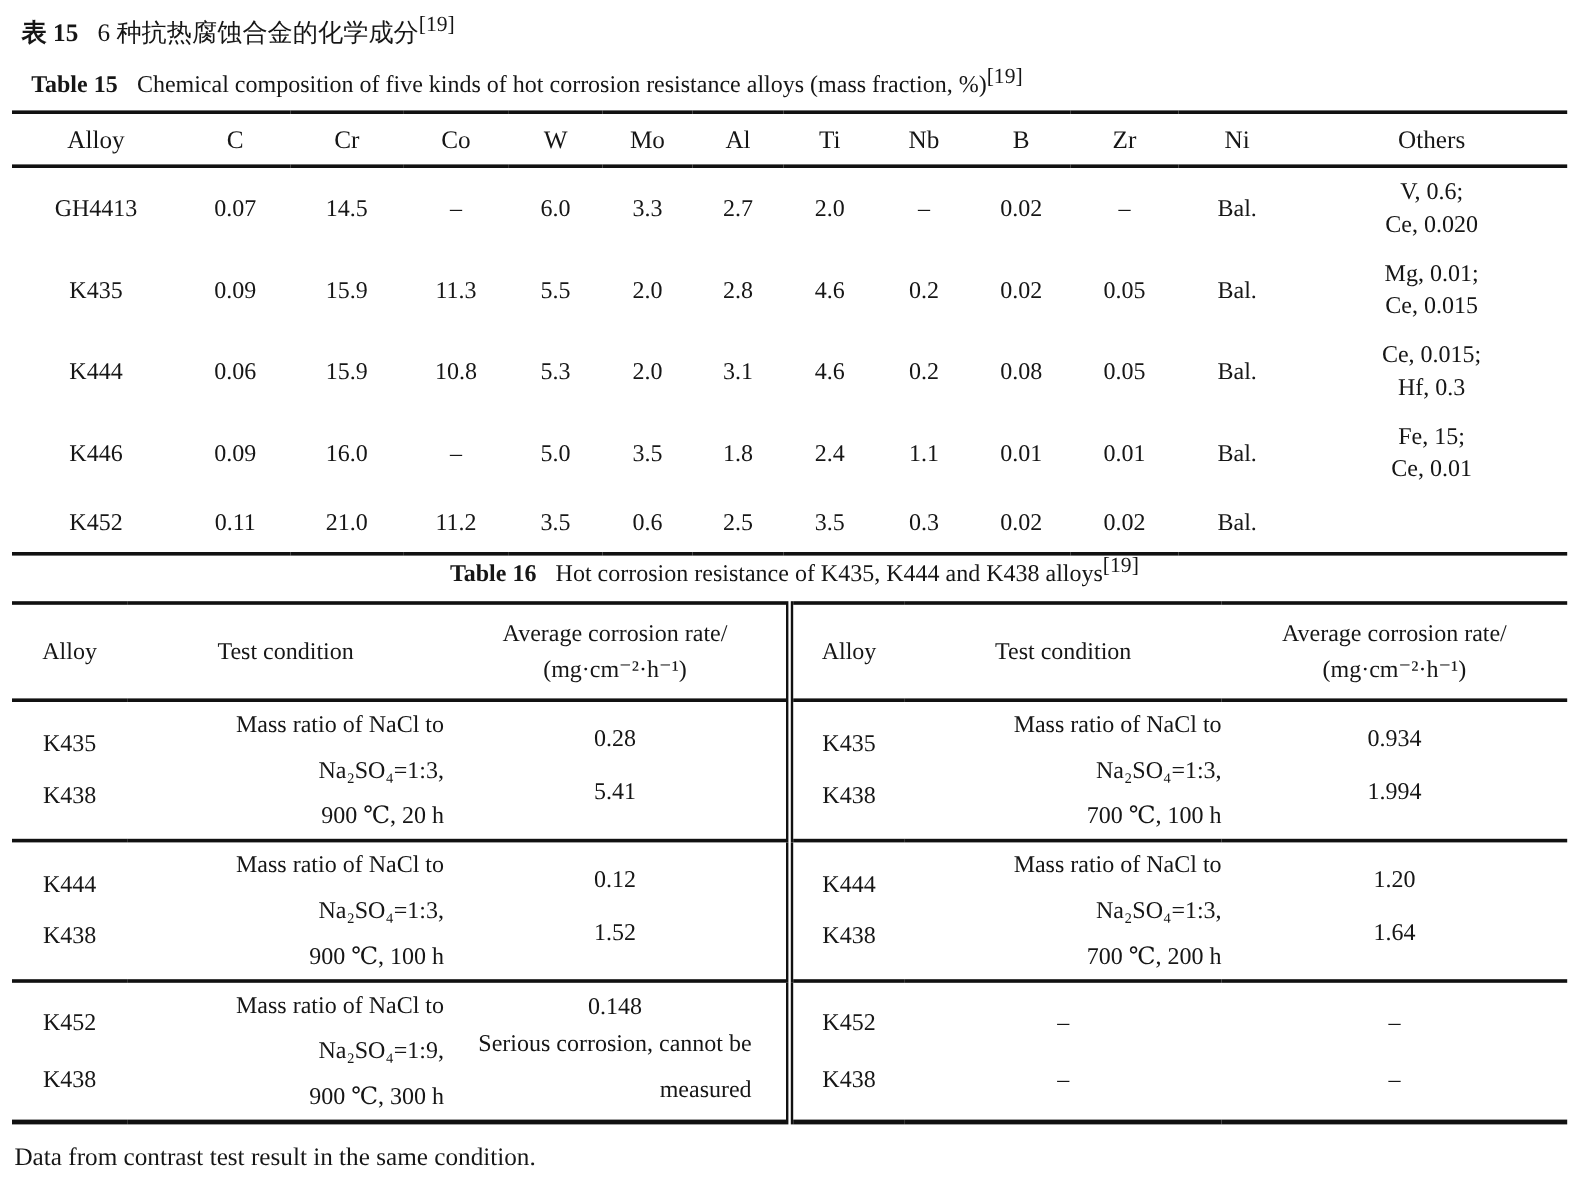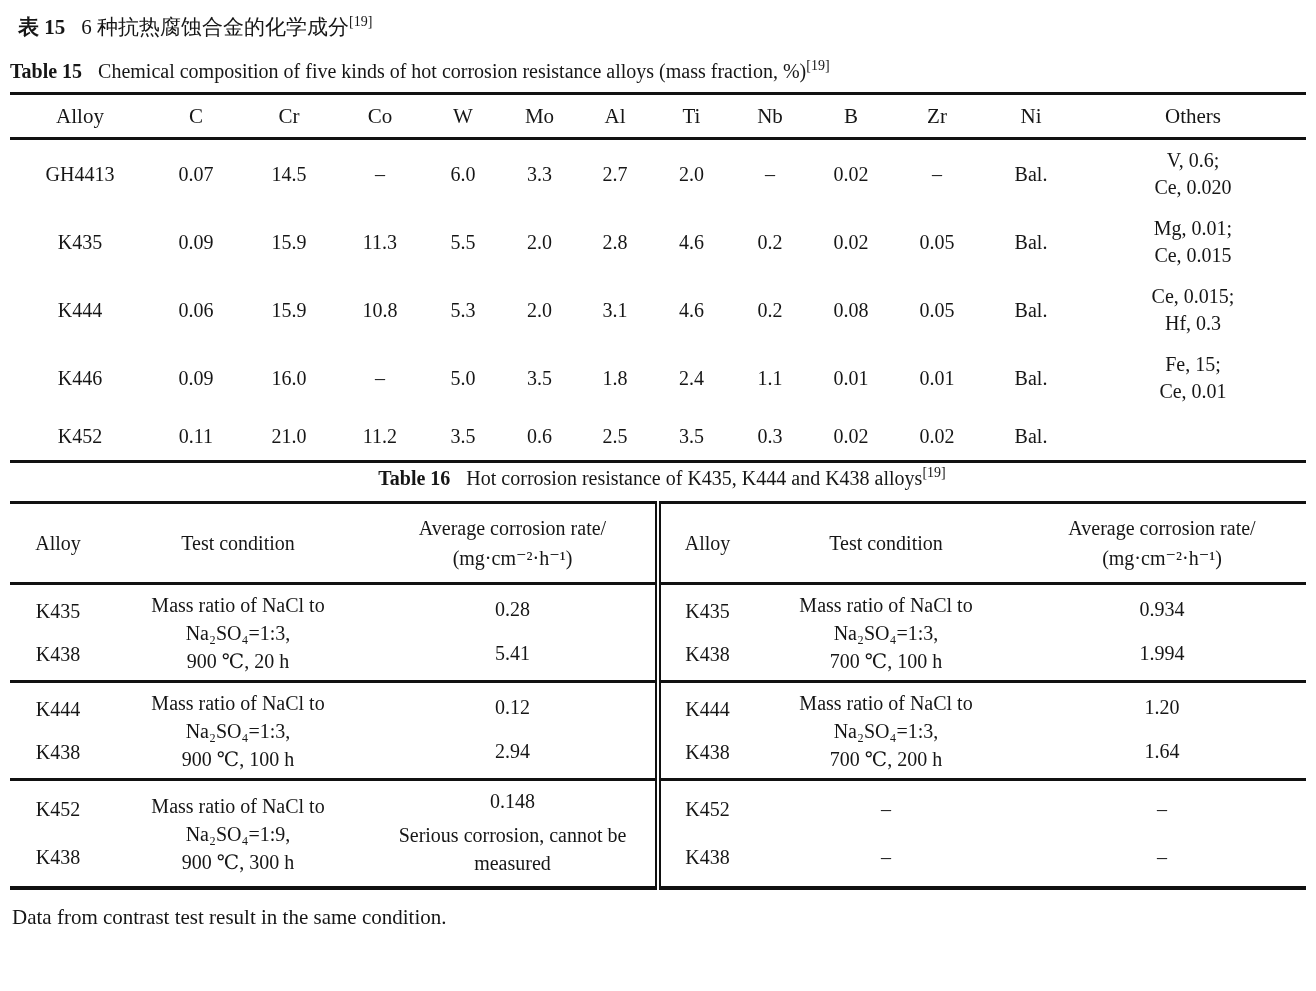--- a/index.html
+++ b/index.html
@@ -6,23 +6,23 @@
   .page{
     width:1316px;height:991px;box-sizing:border-box;
     padding:10px 10px 0 10px;
     background:#ffffff;color:#161616;
     font-family:"Liberation Serif","DejaVu Serif","DejaVu Sans",serif;
     overflow:hidden;
   }
   
   .cap{font-size:21px;line-height:30px;white-space:nowrap;}
   .cap .lbl{font-weight:bold;margin-right:16px;}
-  .cap sup, .sup{font-size:14px;vertical-align:super;line-height:0;}
+  .cap sup, .sup{font-size:18px;vertical-align:super;line-height:0;}
   .cap-zh15{margin:2px 0 14px 8px;}
-  .cap-en15{margin:0 0 6px 0;font-size:20px;}
+  .cap-en15{margin:0 0 6px 16px;font-size:20px;}
   .cap-zh16{margin:36px 0 14px 8px;}
   .cap-en16{margin:0 0 8px 8px;font-size:20px;text-align:center;}
 
   
   table{border-collapse:collapse;table-layout:fixed;}
   .t15{
     width:1296px;
     border-top:3px solid #111;border-bottom:3px solid #111;
     font-size:20px;
   }
@@ -50,21 +50,21 @@
   .t16 tr > *:nth-child(3){border-right:6px double #111;}
   .t16 td{text-align:center;vertical-align:middle;padding:0;}
   .t16 tbody tr:not(:last-child) td{border-bottom:3px solid #111;}
   .t16 tr.g1 td{height:95px;}
   .t16 tr.g2 td{height:95px;}
   .t16 tr.g3 td{height:105px;}
   .stack{display:flex;flex-direction:column;justify-content:space-around;align-items:center;}
   .g1 .stack,.g2 .stack{height:86px;}
   .g3 .stack{height:96px;}
   .condblock{line-height:32px;}
-  .t16 .ml{line-height:28px;}
+  .t16 .ml{line-height:38px;text-align:right;}
 
   .footnote{margin:12px 0 0 2px;font-size:21px;line-height:30px;}
 </style>
 </head>
 <body>
 
 <div class="page">
 
   <div class="cap cap-zh15">
     <span class="lbl">表 15</span><span>6 种抗热腐蚀合金的化学成分</span><sup>[19]</sup>
@@ -263,21 +263,21 @@
           </div>
         </td>
         <td>
           <div class="ml condblock">Mass ratio of NaCl to
 Na₂SO₄=1:3,
 900 ℃, 100 h</div>
         </td>
         <td>
           <div class="stack">
             <div>0.12</div>
-            <div class="ml">2.94</div>
+            <div class="ml">1.52</div>
           </div>
         </td>
         <td>
           <div class="stack">
             <div>K444</div>
             <div>K438</div>
           </div>
         </td>
         <td>
           <div class="ml condblock">Mass ratio of NaCl to

